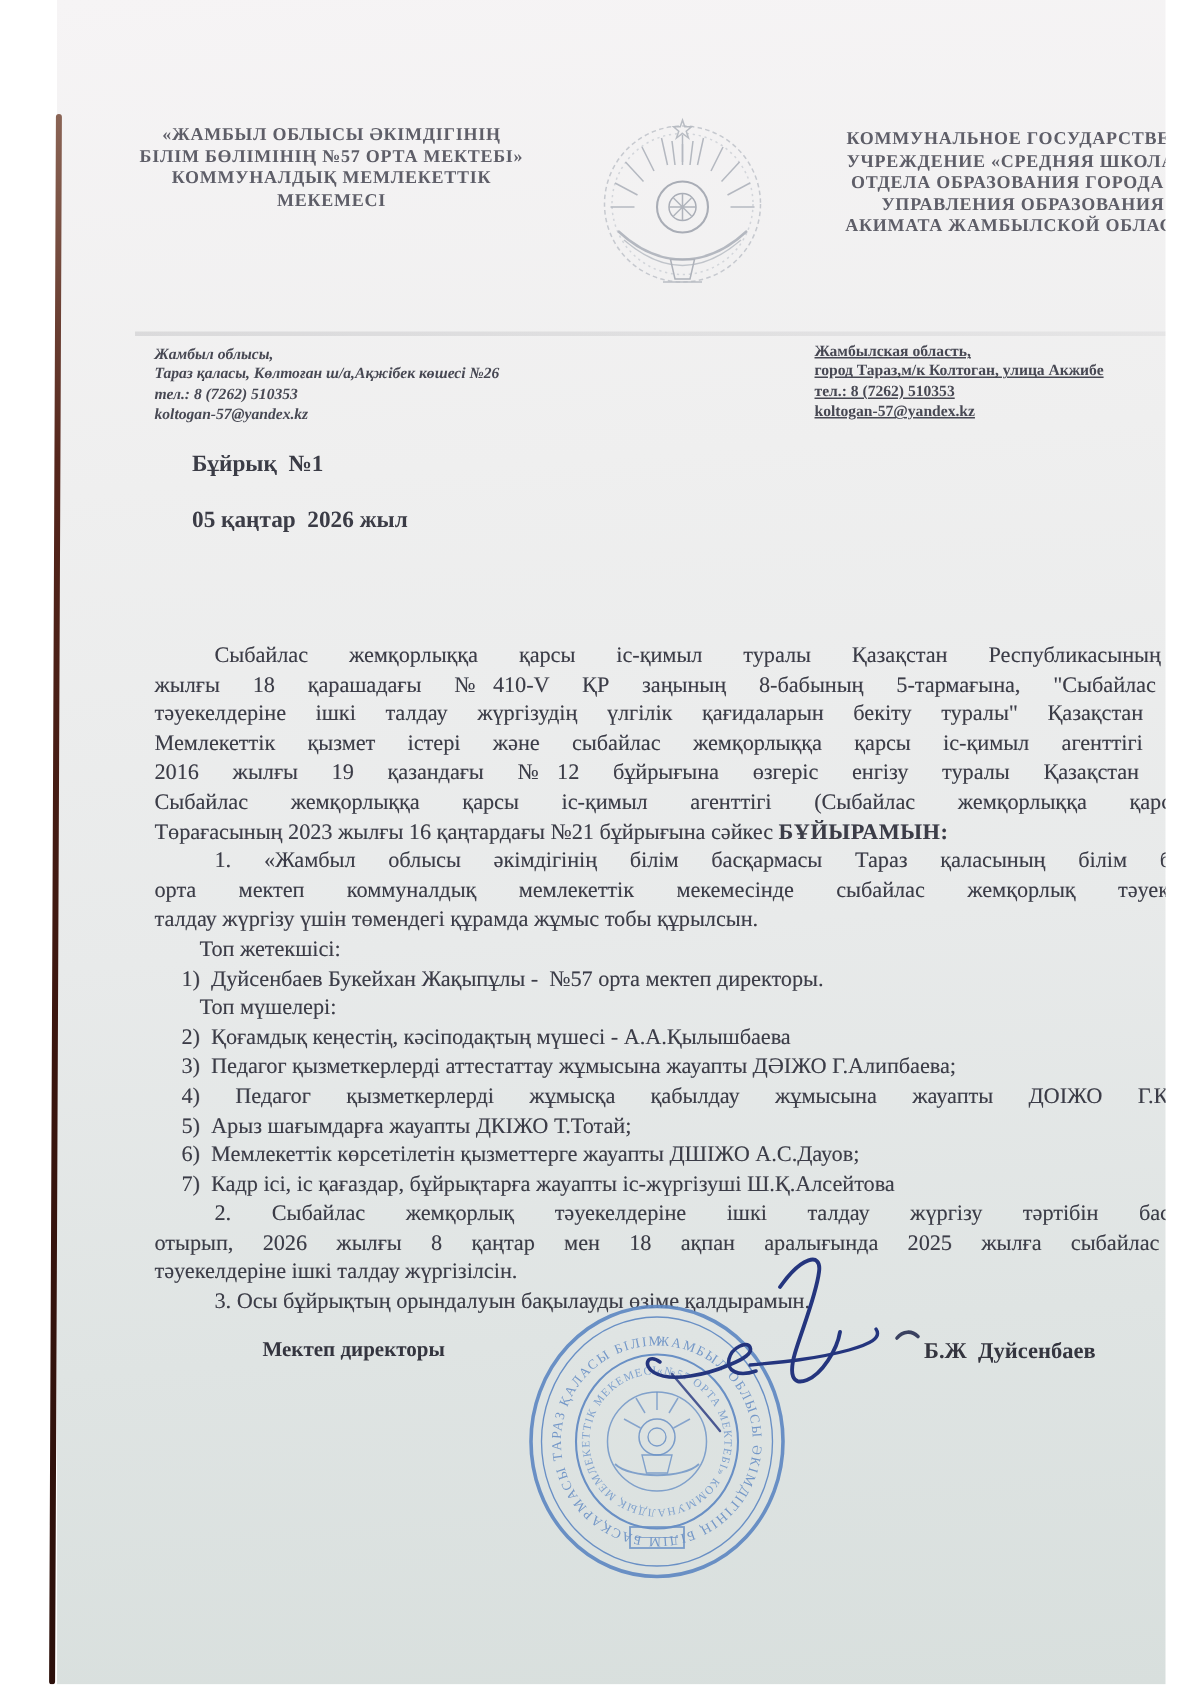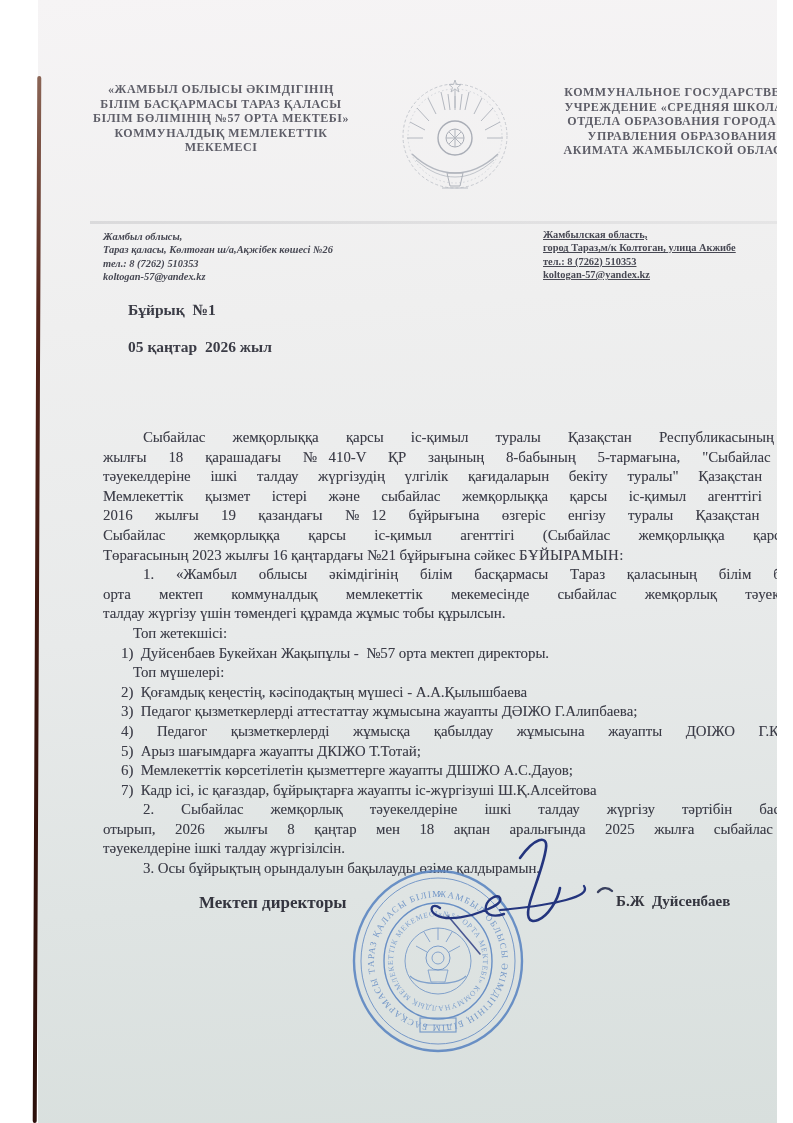--- a/index.html
+++ b/index.html
@@ -32,38 +32,37 @@
   .subject{left:128px;top:381px;font-size:15.5px;line-height:22px;letter-spacing:0.3px;}
 
   .doc-body{position:absolute;left:103px;top:428px;width:730px;
             font-size:14.8px;line-height:19.6px;color:#3b3c47;
             text-shadow:0.2px 0.2px 0.35px rgba(59,60,71,0.35);}
   .bl{white-space:pre-wrap;}
   .ind{padding-left:40px;}
   .sub{padding-left:30px;}
   .li{padding-left:18px;}
   .j{word-spacing:6.5px;text-align:justify;text-align-last:justify;}
-  .b{font-weight:normal;letter-spacing:0.4px;}
+  .b{font-weight:bold;letter-spacing:0.4px;}
 
-  .sig-role{position:absolute;left:175px;top:893px;font-size:17px;font-weight:bold;color:#34353f;margin-left:24px;}
+  .sig-role{position:absolute;left:175px;top:893px;font-size:14px;font-weight:bold;color:#34353f;}
   .sig-name{position:absolute;left:616px;top:893px;font-size:15px;font-weight:bold;color:#34353f;white-space:pre;}
 
   .stamp{position:absolute;left:348px;top:866px;width:180px;height:190px;opacity:0.9;}
   .autograph{position:absolute;left:388px;top:836px;width:240px;height:130px;}
 </style>
 </head>
 <body>
 
 <div class="page">
   <div class="paper"></div>
   <div class="edge-line"></div>
 
   <div class="org org-kk">
     <div>«ЖАМБЫЛ ОБЛЫСЫ ӘКІМДІГІНІҢ</div>
-    <div>БІЛІМ БАСҚАРМАСЫ ТАРАЗ ҚАЛАСЫ</div>
     <div>БІЛІМ БӨЛІМІНІҢ №57 ОРТА МЕКТЕБІ»</div>
     <div>КОММУНАЛДЫҚ МЕМЛЕКЕТТІК</div>
     <div>МЕКЕМЕСІ</div>
   </div>
 
   <svg class="emblem" viewBox="0 0 126 128">
     <g stroke="#bec2c9" fill="none" stroke-width="1">
       <circle cx="63" cy="60" r="52" stroke-dasharray="3 2.2" stroke="#c6c9cf"></circle>
       <circle cx="63" cy="60" r="47" stroke="#d2d5da" stroke-dasharray="1.5 2.5"></circle>
       <g stroke="#b4b8c0">

